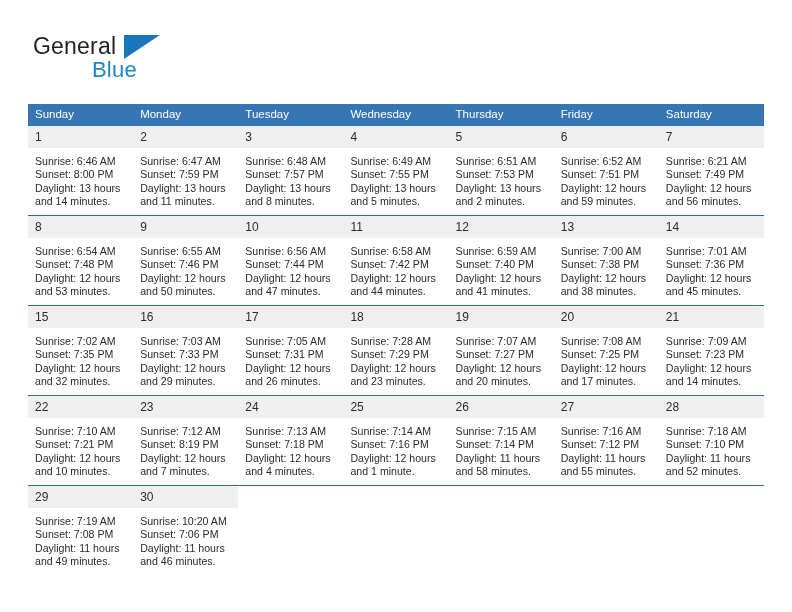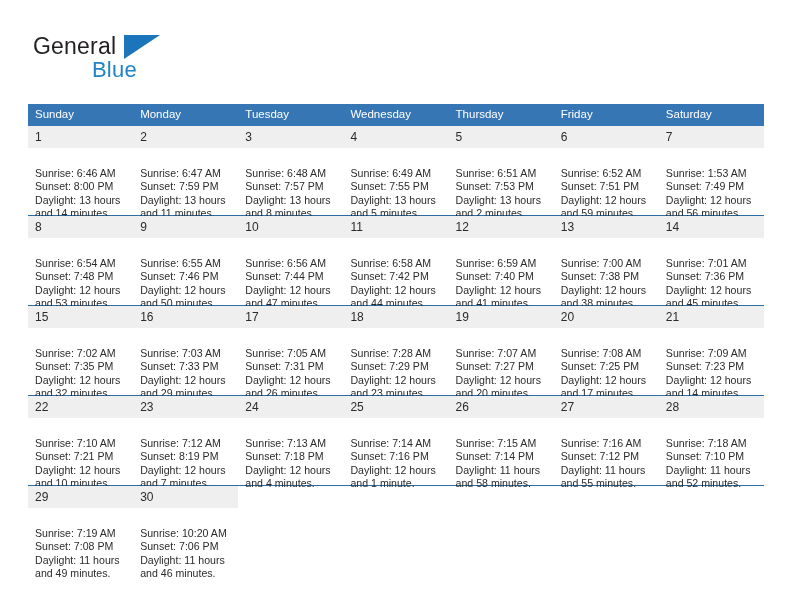--- a/index.html
+++ b/index.html
@@ -130,21 +130,21 @@
     line-height: 14px;
     color: #2b2b2b;
     padding: 4px 0 4px 7px;
     height: 14px;
     box-sizing: content-box;
   }
   .daycell.empty .daynum {
     background: transparent;
   }
   .dayinfo {
-    padding: 19px 6px 0 7px;
+    padding: 7px 6px 0 7px;
     font-size: 10.6px;
     line-height: 13.4px;
     color: #2b2b2b;
   }
   .dayinfo div {
     white-space: nowrap;
   }
 </style>
 </head>
 <body>
@@ -240,21 +240,21 @@
                 <div>Sunset: 7:51 PM</div>
                 <div>Daylight: 12 hours</div>
                 <div>and 59 minutes.</div>
               </div>
             </div>
           </td>
         <td>
             <div class="daycell">
               <div class="daynum">7</div>
               <div class="dayinfo">
-                <div>Sunrise: 1:53 AM</div>
+                <div>Sunrise: 6:21 AM</div>
                 <div>Sunset: 7:49 PM</div>
                 <div>Daylight: 12 hours</div>
                 <div>and 56 minutes.</div>
               </div>
             </div>
           </td>
       </tr>
 
       <tr class="week-row">
         <td>

